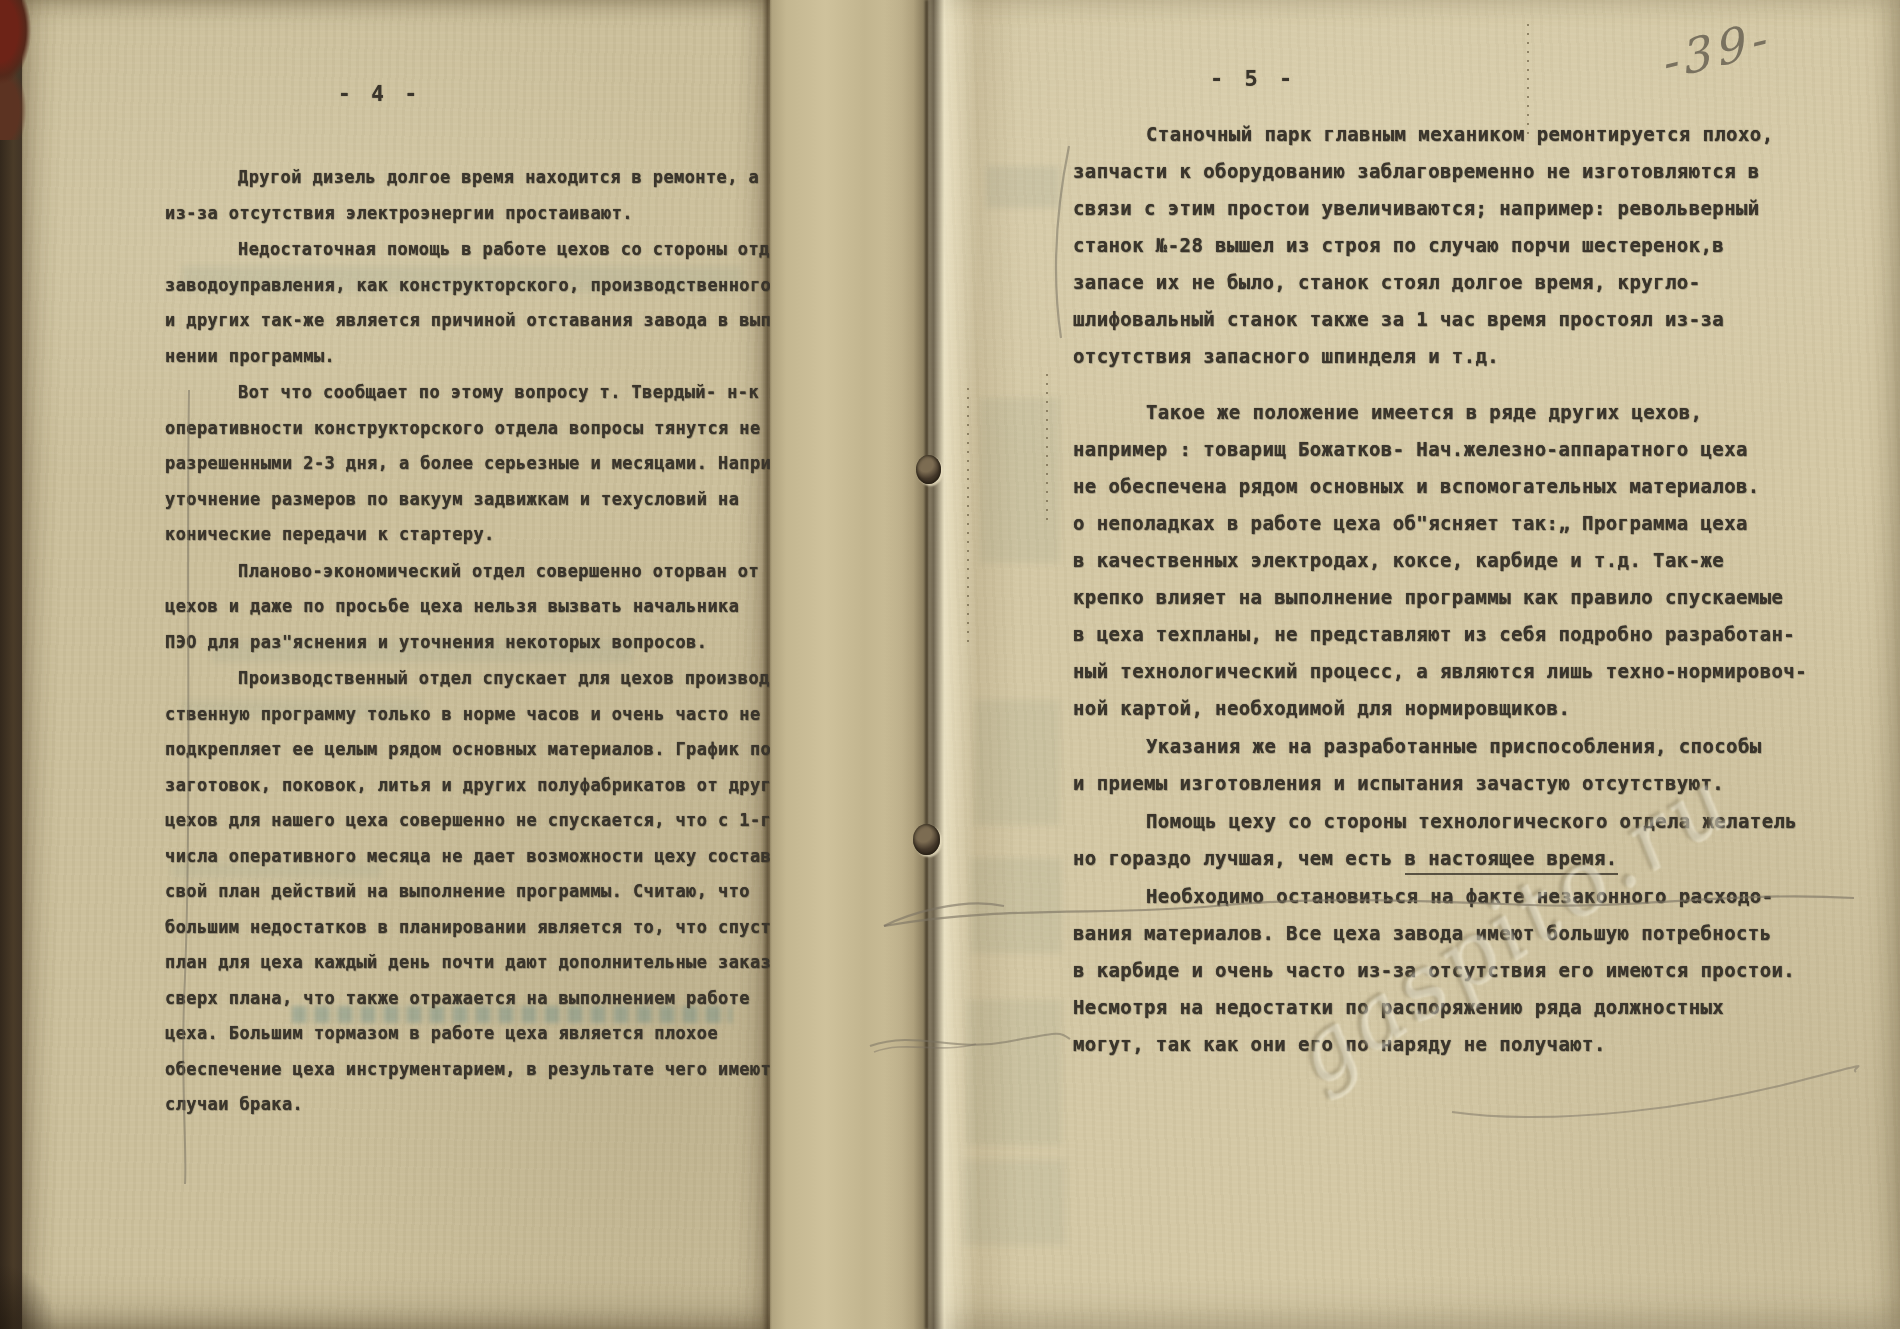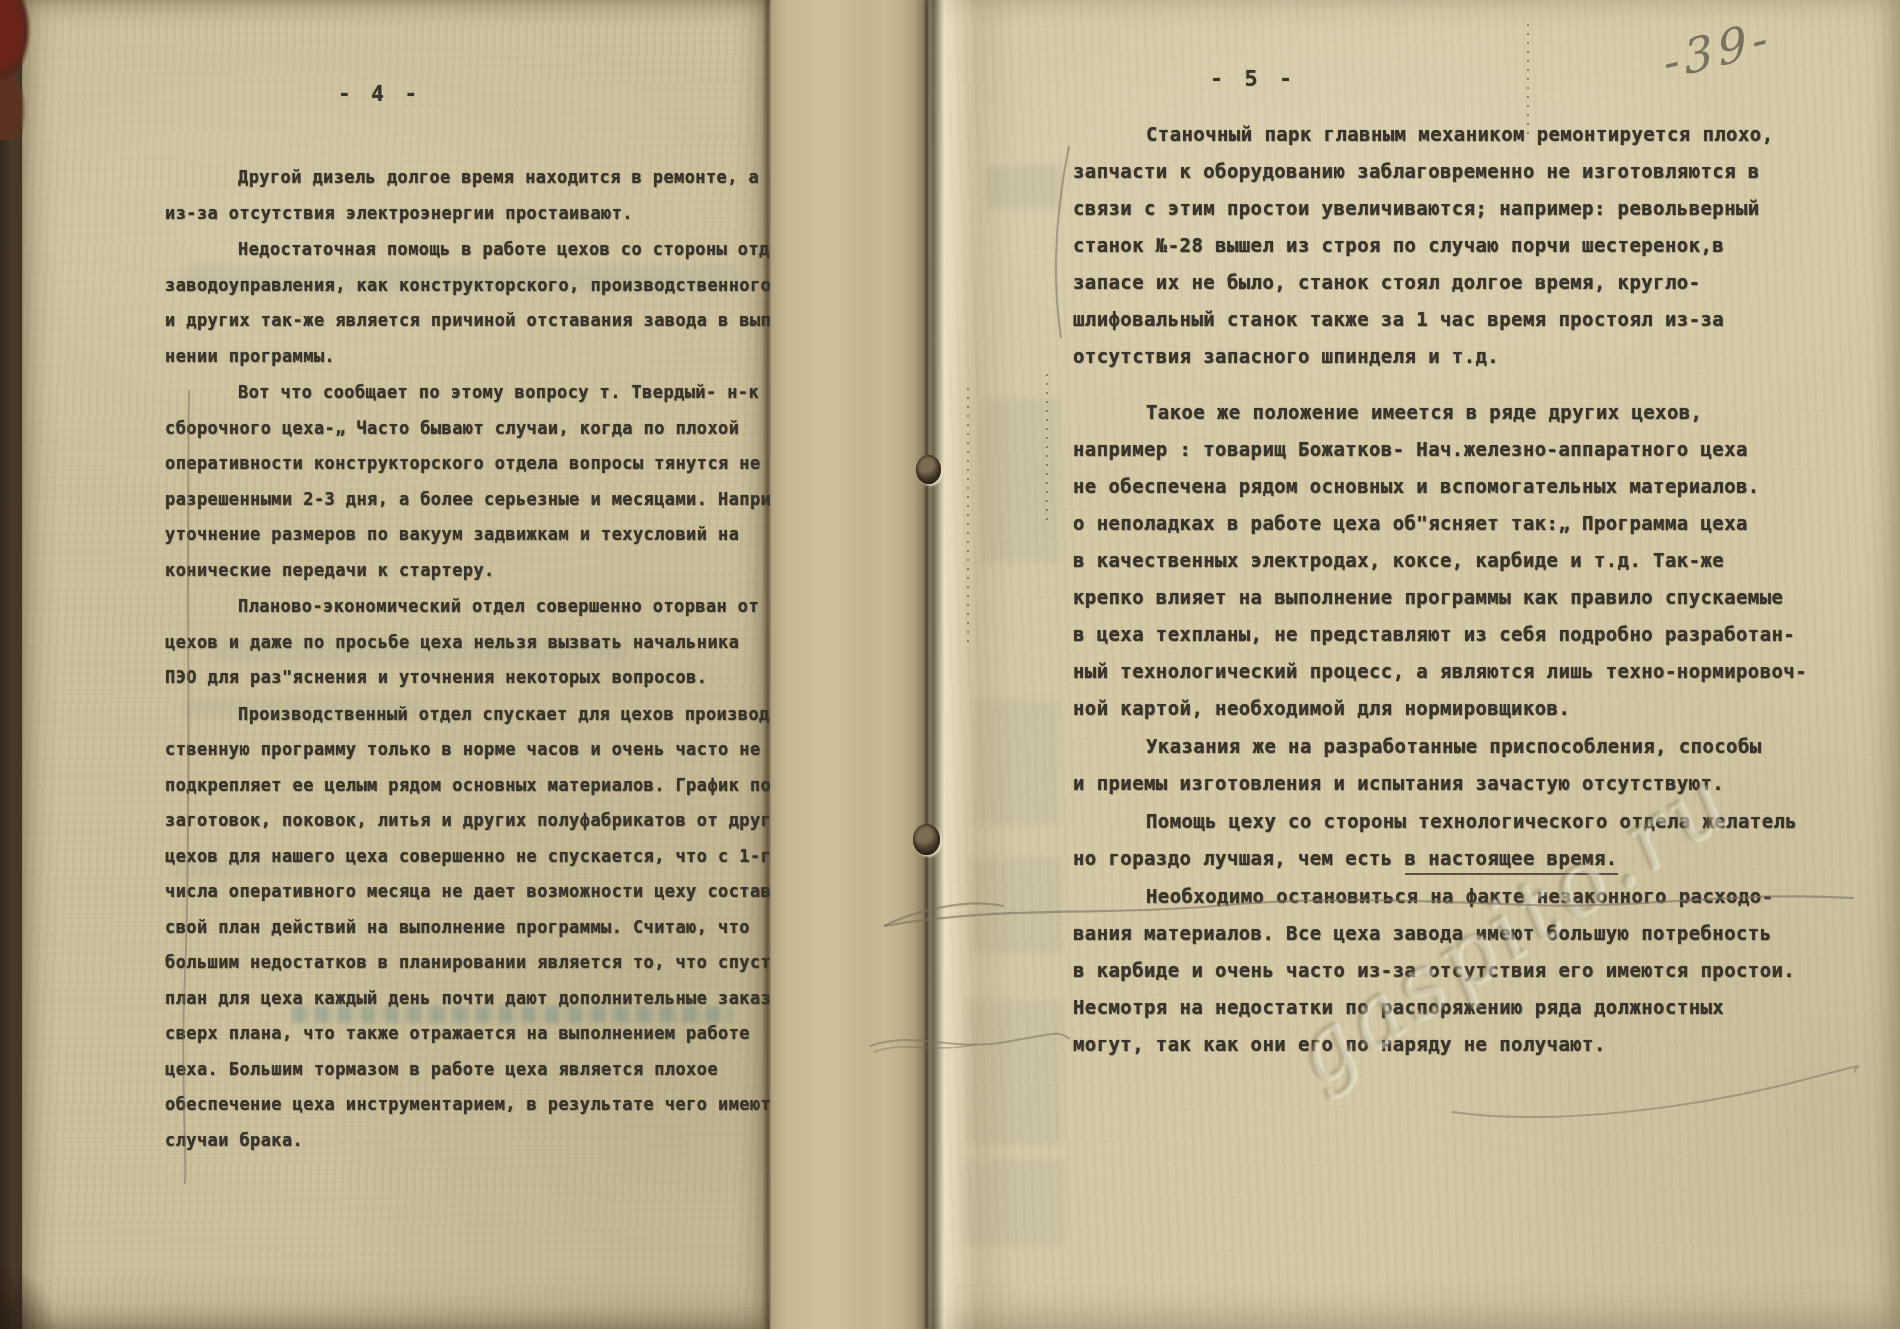--- a/index.html
+++ b/index.html
@@ -147,21 +147,20 @@
         <div class="tline">из-за отсутствия электроэнергии простаивают.</div>
       </div>
       <div class="para">
         <div class="tline">Недостаточная помощь в работе цехов со стороны отдела</div>
         <div class="tline">заводоуправления, как конструкторского, производственного</div>
         <div class="tline">и других так-же является причиной отставания завода в выпол</div>
         <div class="tline">нении программы.</div>
       </div>
       <div class="para">
         <div class="tline">Вот что сообщает по этому вопросу т. Твердый- н-к мех</div>
-        <div class="tline">сборочного цеха-„ Часто бывают случаи, когда по плохой</div>
         <div class="tline">оперативности конструкторского отдела вопросы тянутся не</div>
         <div class="tline">разрешенными 2-3 дня, а более серьезные и месяцами. Напри</div>
         <div class="tline">уточнение размеров по вакуум задвижкам и техусловий на</div>
         <div class="tline">конические передачи к стартеру.</div>
       </div>
       <div class="para">
         <div class="tline">Планово-экономический отдел совершенно оторван от</div>
         <div class="tline">цехов и даже по просьбе цеха нельзя вызвать начальника</div>
         <div class="tline">ПЭО для раз"яснения и уточнения некоторых вопросов.</div>
       </div>

